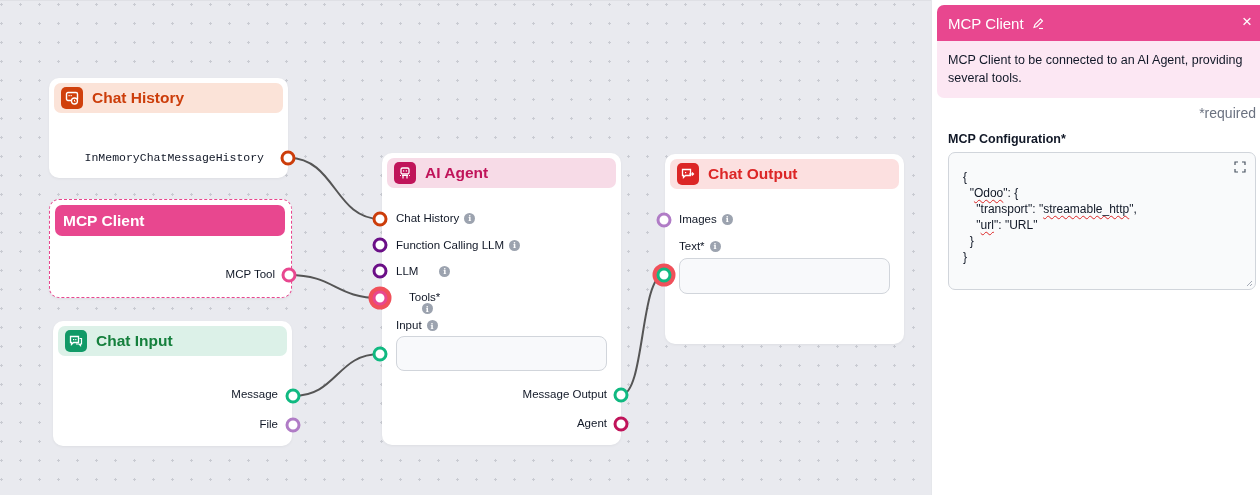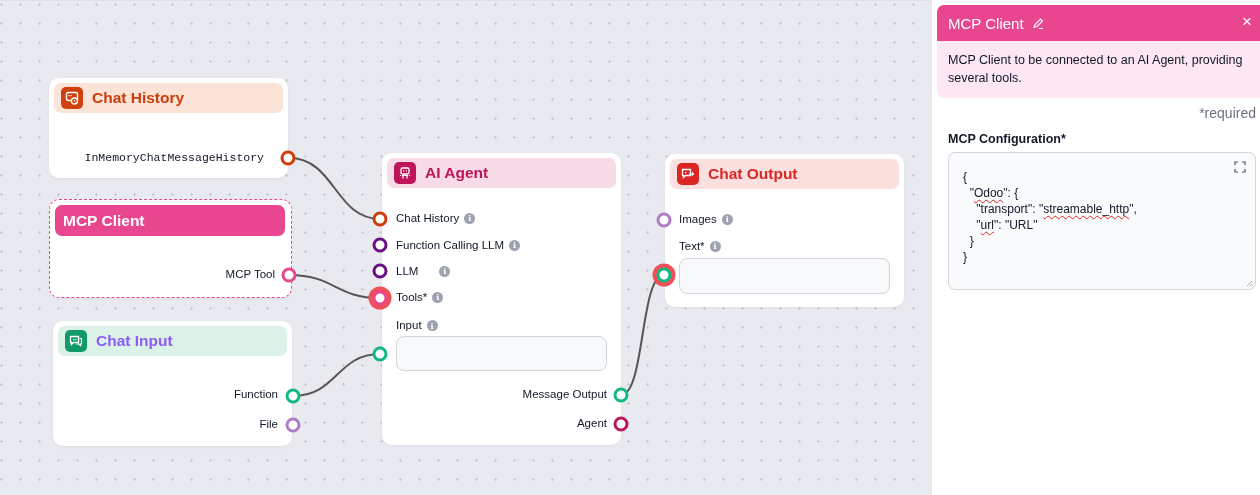--- a/index.html
+++ b/index.html
@@ -118,32 +118,32 @@
 
   <div class="node selected" style="left:49px;top:198px;width:243px;height:99px;">
     <div class="node-header" style="background:#e8478f;color:#fff;left:5px;right:6px;top:5px;height:31px;padding-left:8px;">
       <span>MCP Client</span>
     </div>
     <span class="port-label" style="right:16px;top:68px;">MCP Tool</span>
   </div>
   <div class="handle" style="left:289px;top:274px;border-color:#e8478f;"></div>
 
   <div class="node" style="left:53px;top:320px;width:239px;height:125px;">
-    <div class="node-header" style="background:#dcf1e8;color:#8b5cf6;">
+    <div class="node-header" style="background:#dcf1e8;color:#15803d;">
       <span class="node-icon" style="background:#119a67;">
         <svg width="14" height="14" viewBox="0 0 14 14">
             <path d="M1.5 2.5h8v6h-5l-2 2v-2h-1z" fill="none" stroke="#fff" stroke-width="1.3"></path>
             <path d="M10.5 4.5h2v5.5h-1v1.5l-1.5-1.5h-3" fill="none" stroke="#fff" stroke-width="1.2"></path>
             <rect x="4" y="5" width="1.2" height="1.2" fill="#fff"></rect>
             <rect x="6.2" y="5" width="1.2" height="1.2" fill="#fff"></rect>
           </svg>
       </span>
       <span>Chat Input</span>
     </div>
-    <span class="port-label" style="right:14px;top:67px;">Function</span>
+    <span class="port-label" style="right:14px;top:67px;">Message</span>
     <span class="port-label" style="right:14px;top:97px;">File</span>
   </div>
   <div class="handle" style="left:293px;top:395px;border-color:#10b981;"></div>
   <div class="handle" style="left:293px;top:424px;border-color:#b07cc6;"></div>
 
   <div class="node" style="left:382px;top:152px;width:239px;height:292px;">
     <div class="node-header" style="background:#f7dbe7;color:#c0145a;">
       <span class="node-icon" style="background:#c0145a;">
         <svg width="14" height="14" viewBox="0 0 14 14">
             <rect x="3" y="2" width="8" height="6" rx="1.5" fill="none" stroke="#fff" stroke-width="1.3"></rect>
@@ -159,41 +159,41 @@
         <span class="info">i</span>
       </span>
     <span class="port-label" style="left:14px;top:86px;">
         <span>Function Calling LLM</span>
         <span class="info">i</span>
       </span>
     <span class="port-label" style="left:14px;top:112px;gap:16px;">
         <span>LLM</span>
         <span class="info">i</span>
       </span>
-    <span class="port-label" style="left:14px;top:138px;">
+    <span class="port-label" style="left:27px;top:138px;flex-direction:column;">
         <span>Tools*</span>
         <span class="info">i</span>
       </span>
     <span class="port-label" style="left:14px;top:166px;align-items:flex-end;">
         <span>Input</span>
         <span class="info">i</span>
       </span>
     <div class="field-box" style="left:14px;top:183px;width:211px;height:35px;"></div>
     <span class="port-label" style="right:14px;top:235px;">Message Output</span>
     <span class="port-label" style="right:14px;top:264px;">Agent</span>
   </div>
   <div class="handle" style="left:380px;top:218px;border-color:#cc3d0a;"></div>
   <div class="handle" style="left:380px;top:244px;border-color:#6b0f87;"></div>
   <div class="handle" style="left:380px;top:270px;border-color:#6b0f87;"></div>
   <div class="handle glow" style="left:380px;top:297px;border-color:#e8478f;"></div>
   <div class="handle" style="left:380px;top:353px;border-color:#10b981;"></div>
   <div class="handle" style="left:621px;top:394px;border-color:#10b981;"></div>
   <div class="handle" style="left:621px;top:423px;border-color:#c0145a;"></div>
 
-  <div class="node" style="left:665px;top:153px;width:239px;height:153px;">
+  <div class="node" style="left:665px;top:153px;width:239px;height:190px;">
     <div class="node-header" style="background:#fce0e0;color:#dc2626;">
       <span class="node-icon" style="background:#dc2626;">
         <svg width="14" height="14" viewBox="0 0 14 14">
             <path d="M1.5 2.5h8v6h-5l-2 2v-2h-1z" fill="none" stroke="#fff" stroke-width="1.3"></path>
             <path d="M8 7h4.5M11 5.5l1.5 1.5-1.5 1.5" fill="none" stroke="#fff" stroke-width="1.2"></path>
             <rect x="4" y="5" width="1.2" height="1.2" fill="#fff"></rect>
           </svg>
       </span>
       <span>Chat Output</span>
     </div>

